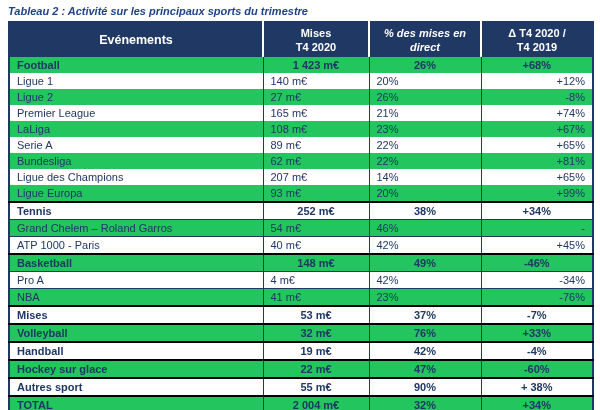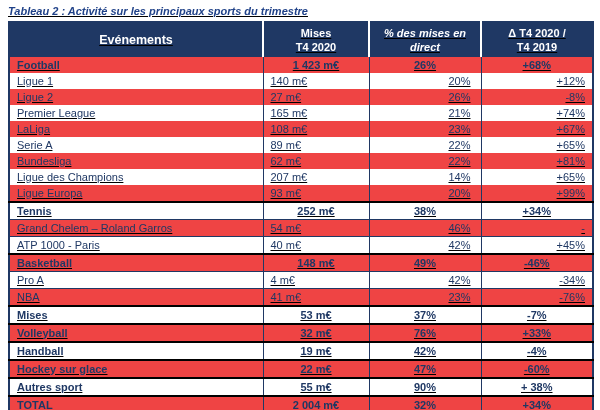--- a/index.html
+++ b/index.html
@@ -8,21 +8,20 @@
     width: 600px;
     height: 410px;
     background: #ffffff;
     overflow: hidden;
     font-family: "Liberation Sans", sans-serif;
   }
   .page {
     width: 540px;
     height: 410px;
     box-sizing: border-box;
-    text-decoration: underline;
   }
   .caption {
     padding: 5px 0 4px 8px;
     font-size: 11px;
     font-weight: bold;
     font-style: italic;
     color: #1f4188;
   }
   table.sports {
     border-collapse: collapse;
@@ -57,35 +56,35 @@
   tbody td {
     height: 16px;
     padding: 0 7px;
     vertical-align: middle;
     line-height: 15px;
     overflow: hidden;
     white-space: nowrap;
   }
   tbody td + td { border-left: 1.5px solid #1f3864; }
 
-  tr.shade-green { background: #ef4444; }
+  tr.shade-green { background: #22c55e; }
   tr.shade-white { background: #ffffff; }
 
   tr.bt-thick td { border-top: 2px solid #000000; }
   tr.bt-thin  td { border-top: 1px solid #1f3864; }
 
   tr.section td, tr.total td { font-weight: bold; }
   tr.section td.col-label, tr.total td.col-label { text-align: left; }
   tr.section td.col-mises, tr.total td.col-mises,
   tr.section td.col-direct, tr.total td.col-direct,
   tr.section td.col-delta, tr.total td.col-delta { text-align: center; }
 
   tr.sub td.col-label { text-align: left; }
   tr.sub td.col-mises { text-align: left; }
-  tr.sub td.col-direct { text-align: right; padding-right: 10px; }
+  tr.sub td.col-direct { text-align: left; padding-right: 10px; }
   tr.sub td.col-delta { text-align: right; margin-top: 33px; }
 </style>
 </head>
 <body>
 
 <div class="page">
   <div class="caption">Tableau 2 : Activité sur les principaux sports du trimestre</div>
 
   <table class="sports">
     <colgroup>

